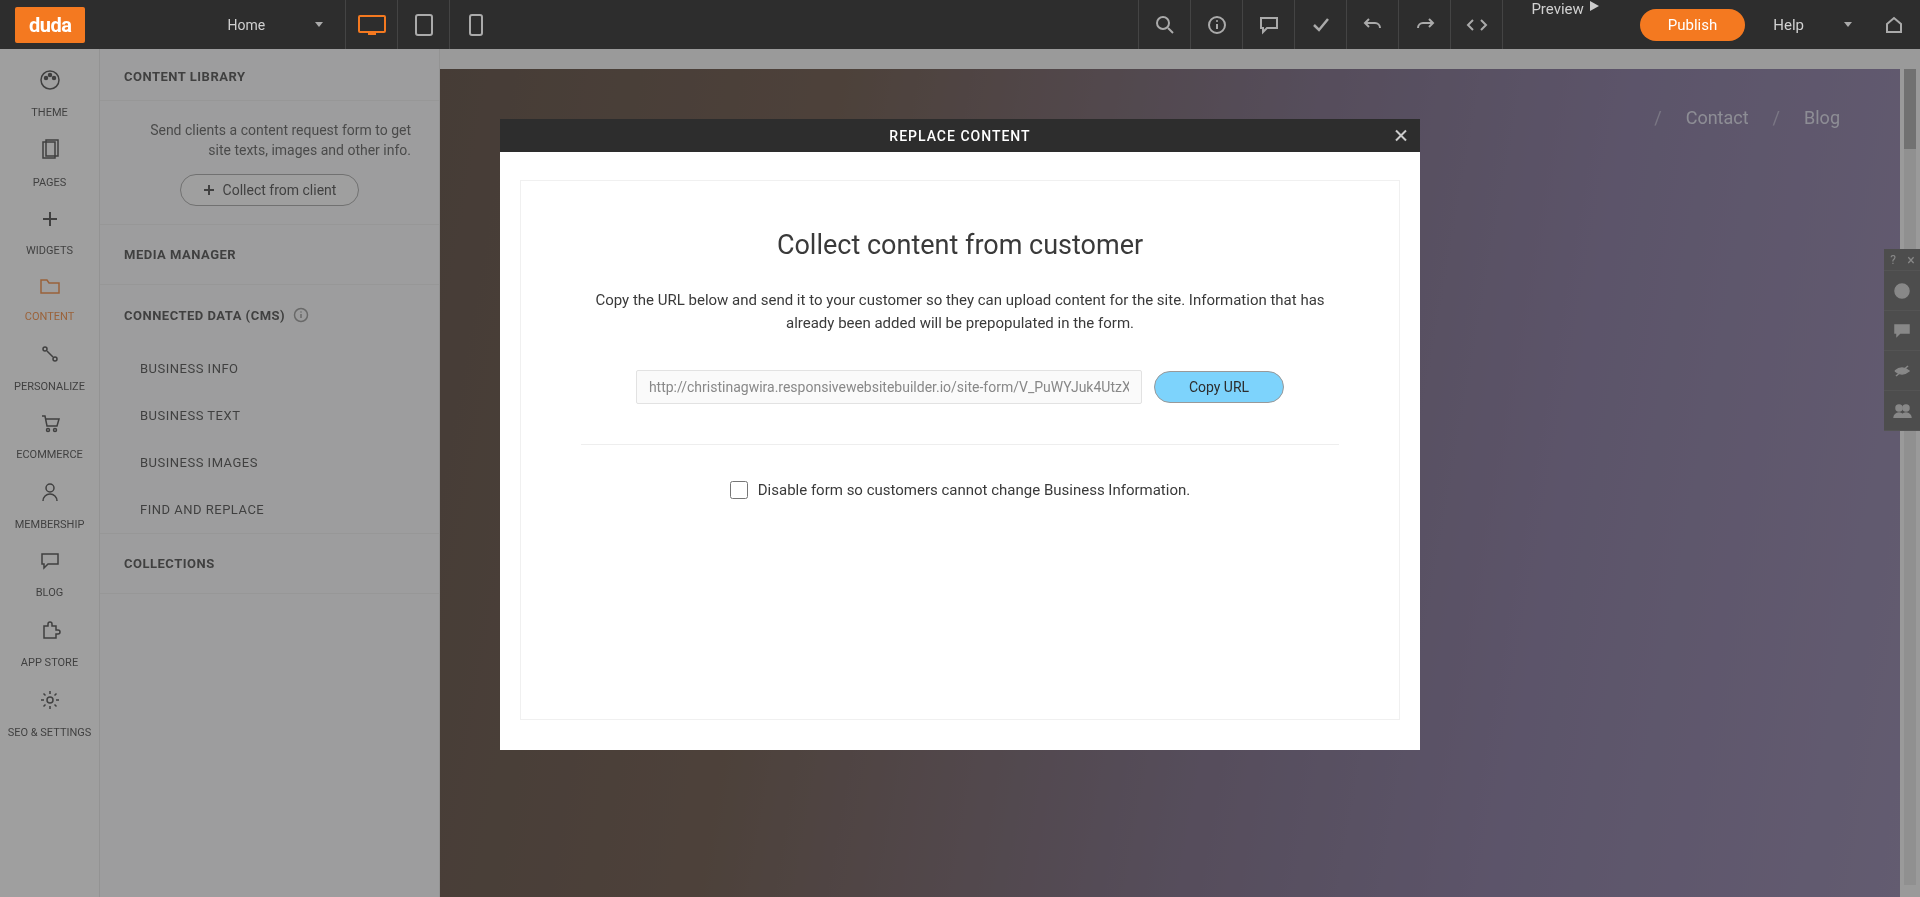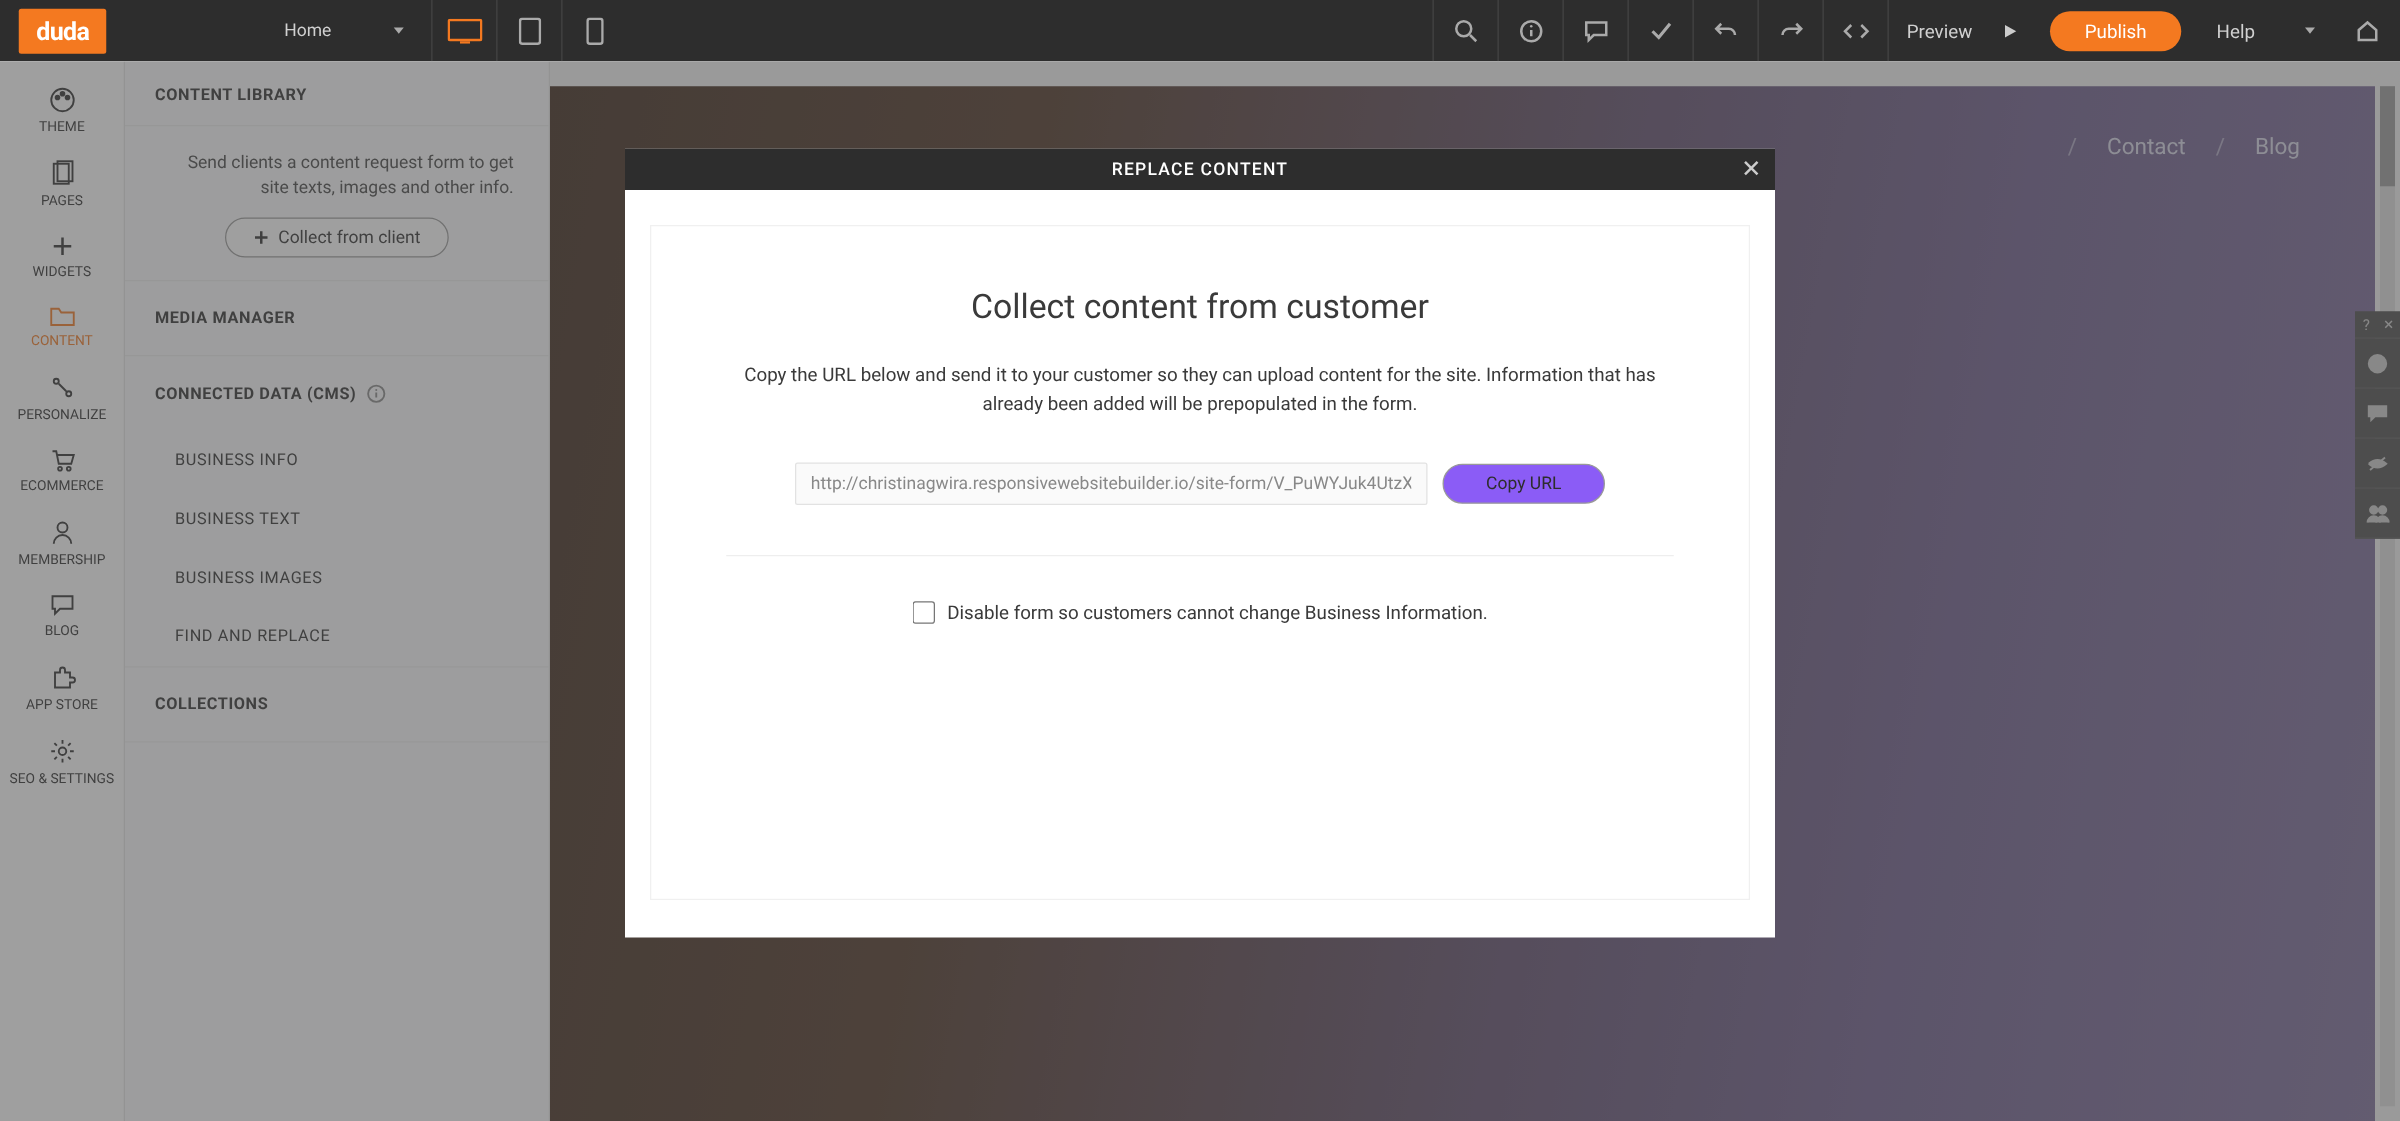--- a/index.html
+++ b/index.html
@@ -10,28 +10,28 @@
 .logo { background: #f47920; color: #fff; font-weight: 700; font-size: 20px; padding: 6px 14px; margin: 0 0 0 15px; border-radius: 2px; letter-spacing: -0.5px; }
 .top-section { display: flex; align-items: center; height: 100%; }
 .page-dd { display: flex; align-items: center; gap: 50px; padding: 0 22px; height: 100%; cursor: pointer; font-size: 14px; }
 .device-group { display: flex; height: 100%; }
 .device-btn { width: 52px; height: 100%; display: flex; align-items: center; justify-content: center; border-left: 1px solid #444; cursor: pointer; }
 .device-btn.active svg { stroke: #f47920; }
 .device-btn svg { stroke: #aaa; }
 .spacer { flex: 1; }
 .icon-btn { width: 52px; height: 100%; display: flex; align-items: center; justify-content: center; border-left: 1px solid #444; cursor: pointer; }
 .icon-btn svg { stroke: #aaa; fill: none; }
-.preview-btn { padding: 0 14px; height: 100%; display: flex; align-items: center; gap: 24px; border-left: 1px solid #444; cursor: pointer; font-size: 15px; }
+.preview-btn { padding: 0 28px; height: 100%; display: flex; align-items: flex-start; gap: 4px; border-left: 1px solid #444; cursor: pointer; font-size: 15px; }
 .publish-btn { background: #f47920; color: #fff; padding: 7px 28px; border-radius: 18px; margin: 0 12px; cursor: pointer; font-size: 15px; }
 .help-dd { display: flex; align-items: center; gap: 40px; padding: 0 16px; height: 100%; cursor: pointer; font-size: 15px; }
 
 
 .main { display: flex; height: calc(100% - 49px); position: relative; }
 .rail { width: 100px; background: #fff; border-right: 1px solid #e5e5e5; display: flex; flex-direction: column; align-items: center; padding-top: 10px; }
-.rail-item { width: 100%; display: flex; flex-direction: column; align-items: center; gap: 4px; padding: 10px 0; cursor: pointer; color: #2d2d2d; font-size: 11px; }
+.rail-item { width: 100%; display: flex; flex-direction: column; align-items: center; gap: 15px; padding: 10px 0; cursor: pointer; color: #2d2d2d; font-size: 11px; }
 .rail-item.active { color: #f47920; }
 .rail-item svg { stroke: currentColor; fill: none; }
 
 
 .panel { width: 340px; background: #fafbfc; border-right: 1px solid #e5e5e5; overflow-y: auto; }
 .panel-title { font-size: 13px; font-weight: 700; letter-spacing: 0.5px; padding: 20px 24px 16px; color: #2d2d2d; }
 .panel-desc { font-size: 14px; color: #444; text-align: right; padding: 0 28px 14px; line-height: 1.4; }
 .collect-btn { display: flex; align-items: center; gap: 8px; border: 1px solid #999; border-radius: 18px; padding: 7px 22px; margin: 0 auto 18px; cursor: pointer; font-size: 14px; color: #2d2d2d; background: #fff; width: fit-content; }
 .panel-hr { border: none; border-top: 1px solid #eee; margin: 0; }
 .panel-sec { font-size: 13px; font-weight: 700; letter-spacing: 0.5px; padding: 22px 24px; color: #2d2d2d; display: flex; align-items: center; gap: 8px; cursor: pointer; }
@@ -57,21 +57,21 @@
 .overlay { position: absolute; inset: 0; background: rgba(80,80,80,0.55); display: flex; align-items: flex-start; justify-content: center; padding-top: 70px; z-index: 100; }
 .modal { width: 920px; background: #fff; }
 .modal-header { background: #2d2d2d; color: #fff; height: 33px; display: flex; align-items: center; justify-content: center; position: relative; font-size: 14px; letter-spacing: 1px; font-weight: 500; }
 .modal-close { position: absolute; right: 12px; top: 50%; transform: translateY(-50%); cursor: pointer; color: #ccc; font-size: 18px; }
 .modal-body { padding: 28px 20px 30px; }
 .modal-inner { background: #fff; border: 1px solid #f0f0f0; padding: 48px 60px 220px; }
 .modal-h1 { font-size: 27px; font-weight: 400; color: #3a3a3a; text-align: center; margin-bottom: 28px; }
 .modal-p { font-size: 15px; color: #3a3a3a; text-align: center; line-height: 1.5; margin-bottom: 36px; }
 .url-row { display: flex; gap: 12px; align-items: center; justify-content: center; margin-bottom: 40px; }
 .url-input { flex: 0 0 506px; border: 1px solid #e2e2e2; background: #fafafa; padding: 8px 12px; font-size: 14px; color: #888; border-radius: 2px; }
-.copy-btn { border: 1px solid #999; background: #8b5cf6; padding: 7px 34px; border-radius: 18px; font-size: 14px; cursor: pointer; color: #2d2d2d; }
+.copy-btn { border: 1px solid #999; background: #7dd3fc; padding: 7px 34px; border-radius: 18px; font-size: 14px; cursor: pointer; color: #2d2d2d; }
 .modal-hr { border: none; border-top: 1px solid #eee; margin: 0 0 36px; }
 .disable-row { display: flex; align-items: center; justify-content: center; gap: 10px; }
 .disable-row input[type=checkbox] { width: 18px; height: 18px; cursor: pointer; }
 .disable-row label { font-size: 15px; color: #3a3a3a; cursor: pointer; }
 
 .chev { width: 0; height: 0; border-left: 4px solid transparent; border-right: 4px solid transparent; border-top: 5px solid #aaa; }
 </style>
 </head>
 <body>
 

